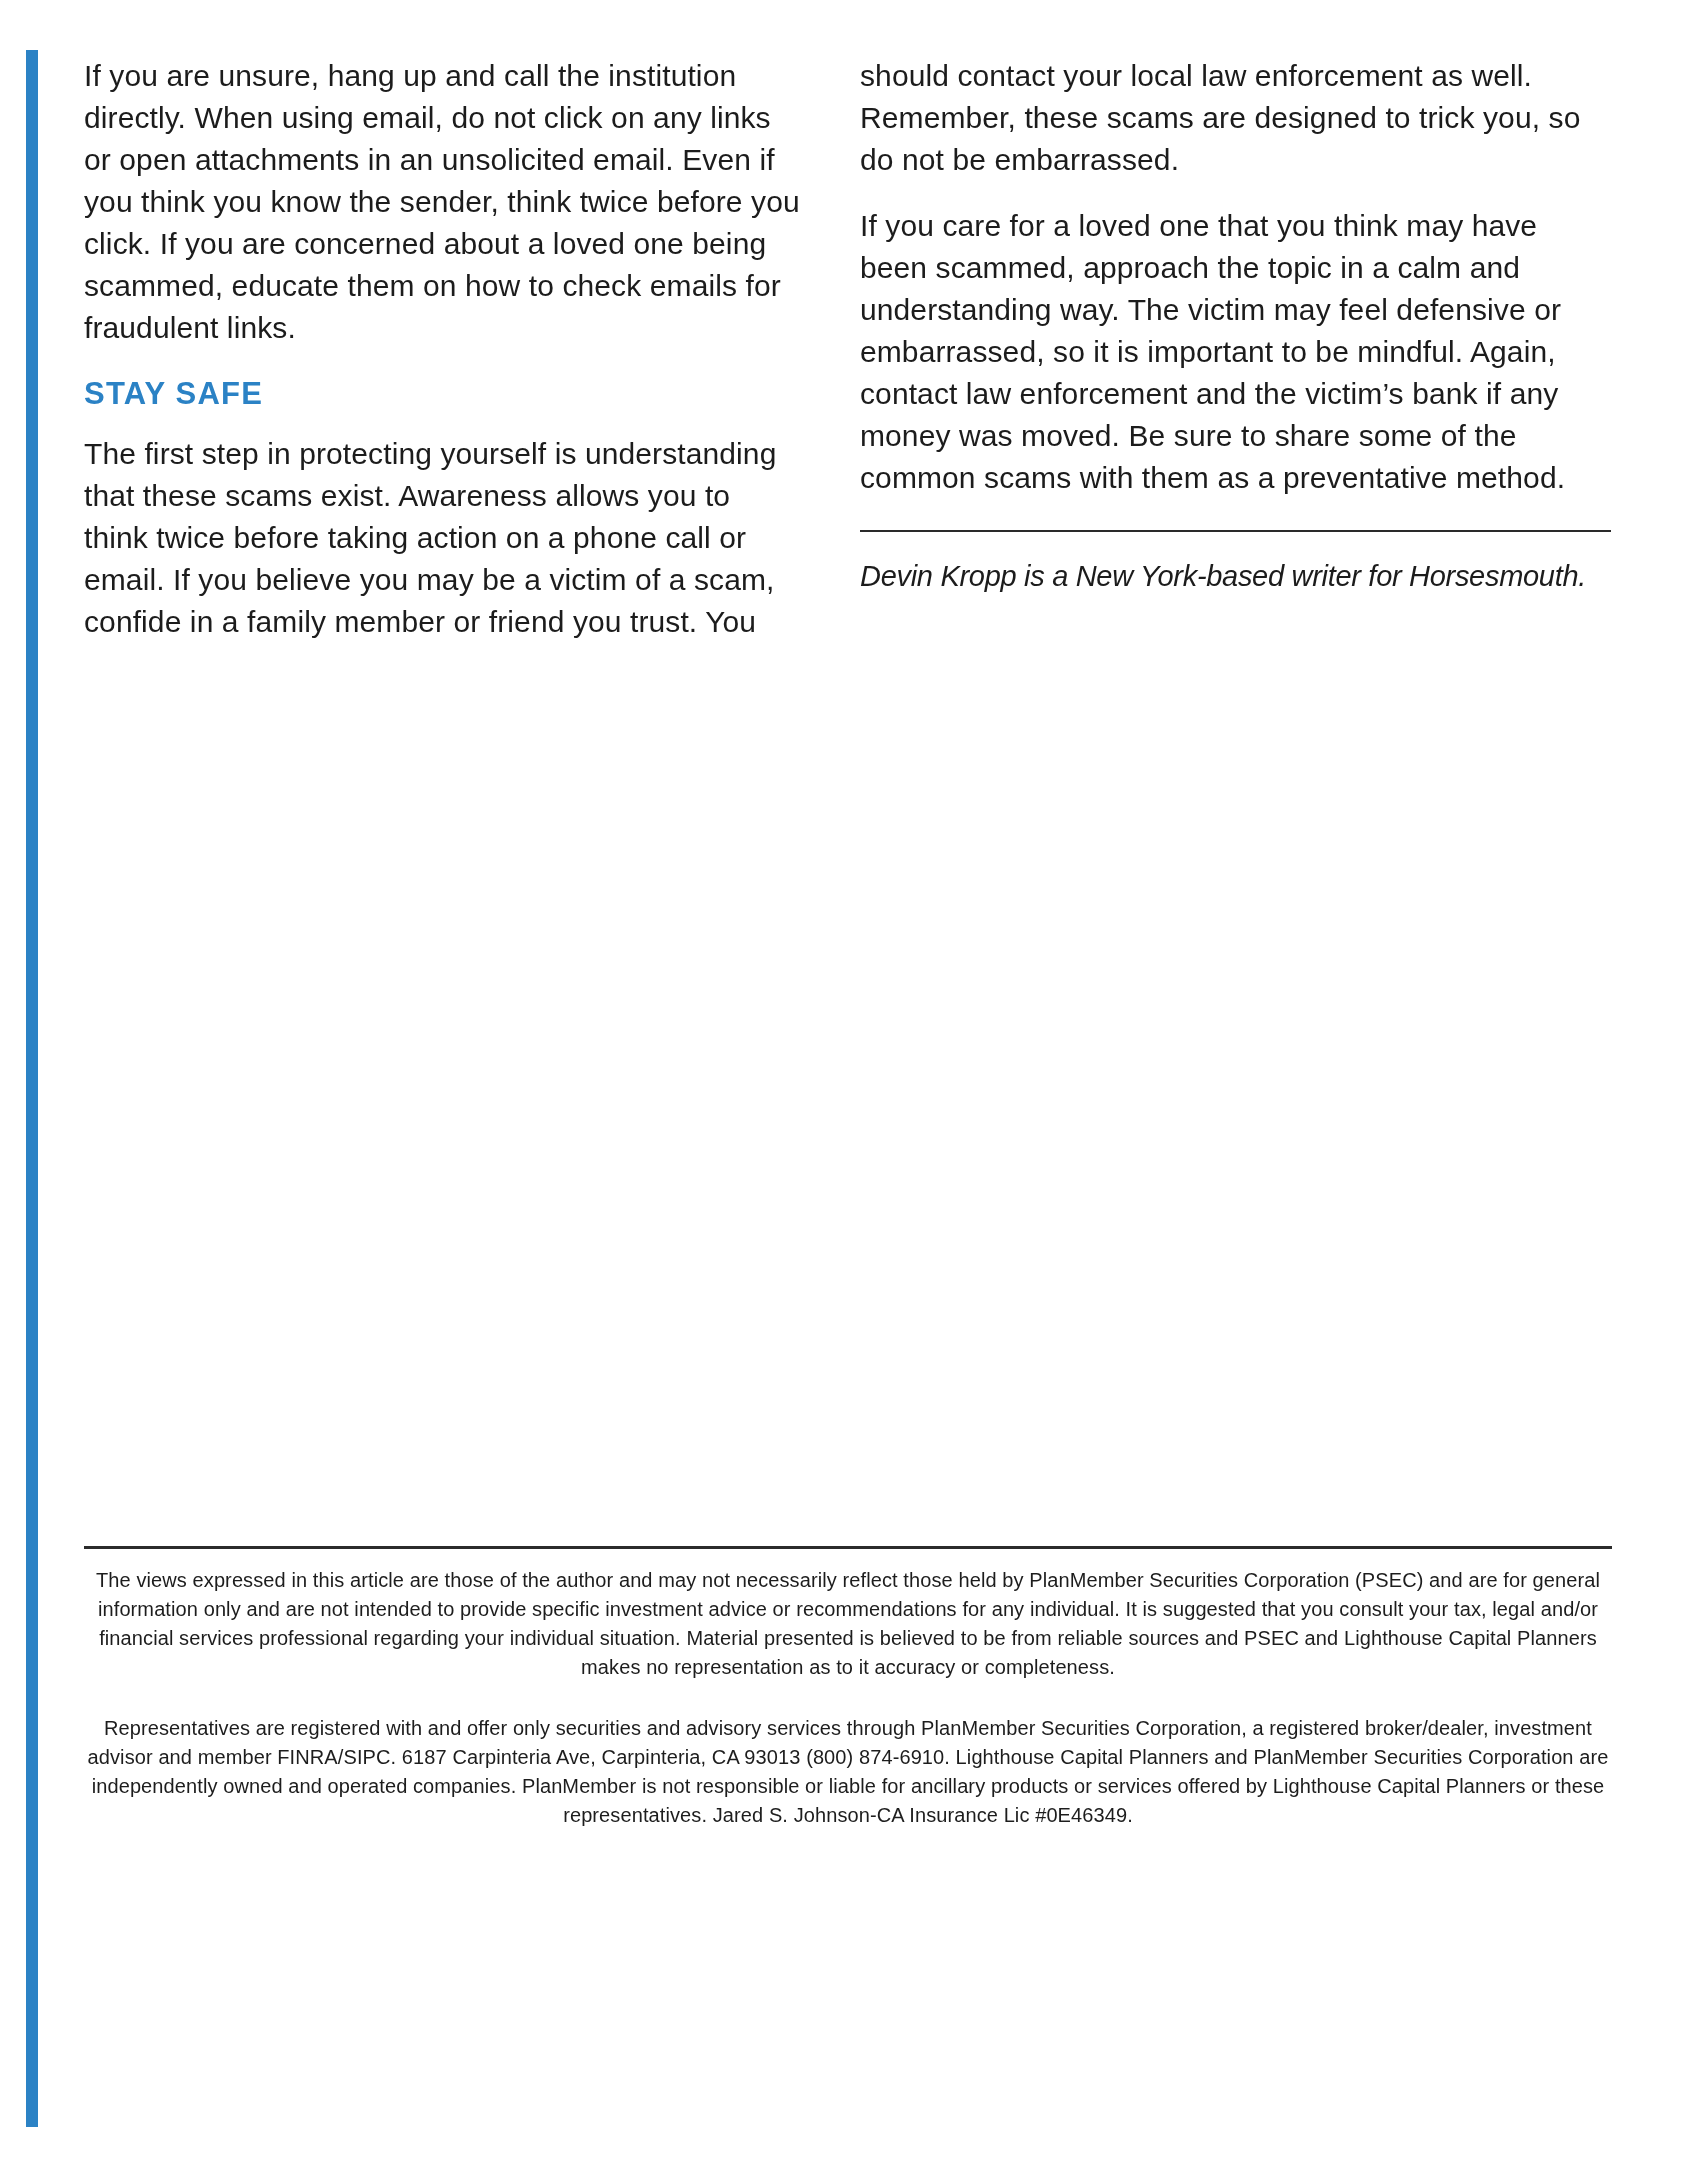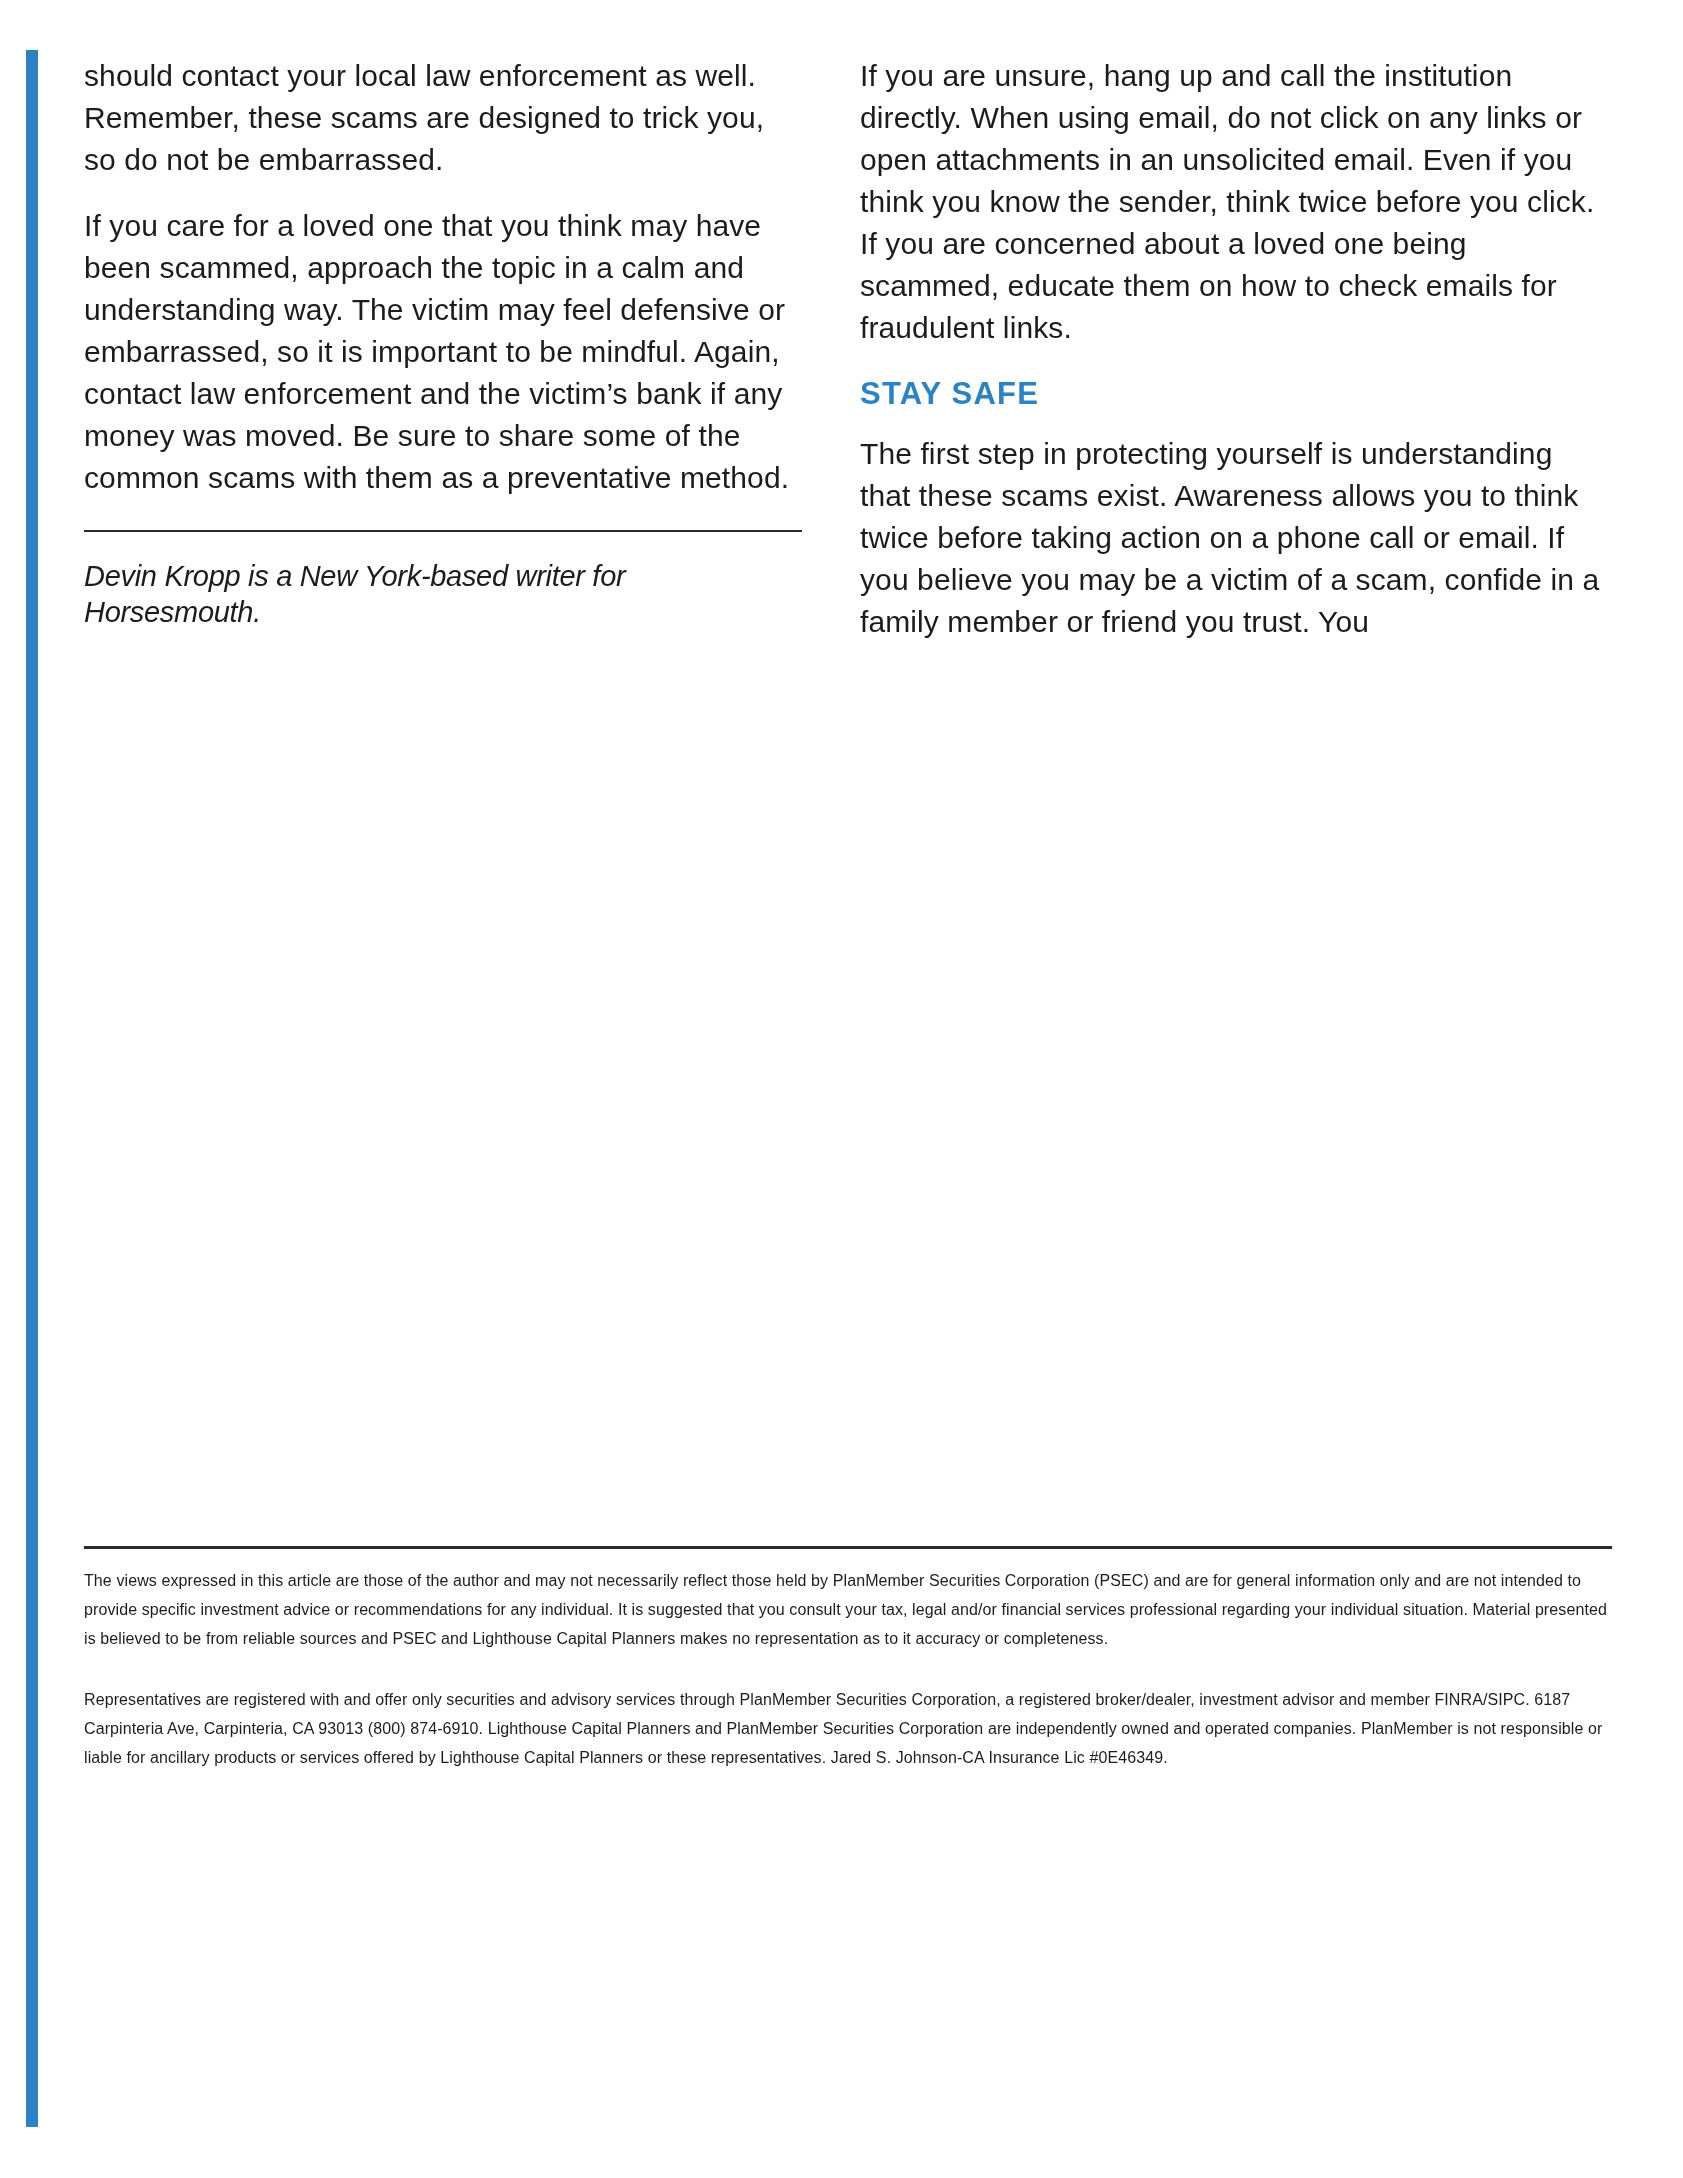--- a/index.html
+++ b/index.html
@@ -66,49 +66,50 @@
     color: #1c1c1c;
   }
   .footer {
     position: absolute;
     left: 84px;
     top: 1546px;
     width: 1528px;
     border-top: 3px solid #2b2b2b;
   }
   .footer-text {
-    font-size: 16px;
+    font-size: 20px;
     line-height: 29px;
     letter-spacing: 0.1px;
     color: #1d1d1d;
     margin: 17px 0 0 0;
+    text-align: center;
   }
   .footer-text + .footer-text {
     margin-top: 32px;
   }
 </style>
 </head>
 <body>
 
 <div class="accent-bar"></div>
 
 <div class="content">
   <div class="columns">
 
+    <div class="col col-left">
+      <p class="body-text">If you are unsure, hang up and call the institution directly. When using email, do not click on any links or open attachments in an unsolicited email. Even if you think you know the sender, think twice before you click. If you are concerned about a loved one being scammed, educate them on how to check emails for fraudulent links.</p>
+      <h2 class="section-heading">STAY SAFE</h2>
+      <p class="body-text">The first step in protecting yourself is understanding that these scams exist. Awareness allows you to think twice before taking action on a phone call or email. If you believe you may be a victim of a scam, confide in a family member or friend you trust. You</p>
+    </div>
+
     <div class="col col-right">
       <p class="body-text">should contact your local law enforcement as well. Remember, these scams are designed to trick you, so do not be embarrassed.</p>
       <p class="body-text">If you care for a loved one that you think may have been scammed, approach the topic in a calm and understanding way. The victim may feel defensive or embarrassed, so it is important to be mindful. Again, contact law enforcement and the victim’s bank if any money was moved. Be sure to share some of the common scams with them as a preventative method.</p>
       <hr class="byline-divider">
       <p class="byline">Devin Kropp is a New York-based writer for Horsesmouth.</p>
-    </div>
-
-    <div class="col col-left">
-      <p class="body-text">If you are unsure, hang up and call the institution directly. When using email, do not click on any links or open attachments in an unsolicited email. Even if you think you know the sender, think twice before you click. If you are concerned about a loved one being scammed, educate them on how to check emails for fraudulent links.</p>
-      <h2 class="section-heading">STAY SAFE</h2>
-      <p class="body-text">The first step in protecting yourself is understanding that these scams exist. Awareness allows you to think twice before taking action on a phone call or email. If you believe you may be a victim of a scam, confide in a family member or friend you trust. You</p>
     </div>
 
   </div>
 </div>
 
 <div class="footer">
   <p class="footer-text">The views expressed in this article are those of the author and may not necessarily reflect those held by PlanMember Securities Corporation (PSEC) and are for general information only and are not intended to provide specific investment advice or recommendations for any individual.  It is suggested that you consult your tax, legal and/or financial services professional regarding your individual situation. Material presented is believed to be from reliable sources and PSEC and Lighthouse Capital Planners makes no representation as to it accuracy or completeness.</p>
   <p class="footer-text">Representatives are registered with and offer only securities and advisory services through PlanMember Securities Corporation, a registered broker/dealer, investment advisor and member FINRA/SIPC. 6187 Carpinteria Ave, Carpinteria, CA 93013 (800) 874-6910. Lighthouse Capital Planners and PlanMember Securities Corporation are independently owned and operated companies. PlanMember is not responsible or liable for ancillary products or services offered by Lighthouse Capital Planners or these representatives.  Jared S. Johnson-CA Insurance Lic #0E46349.</p>
 </div>
 

